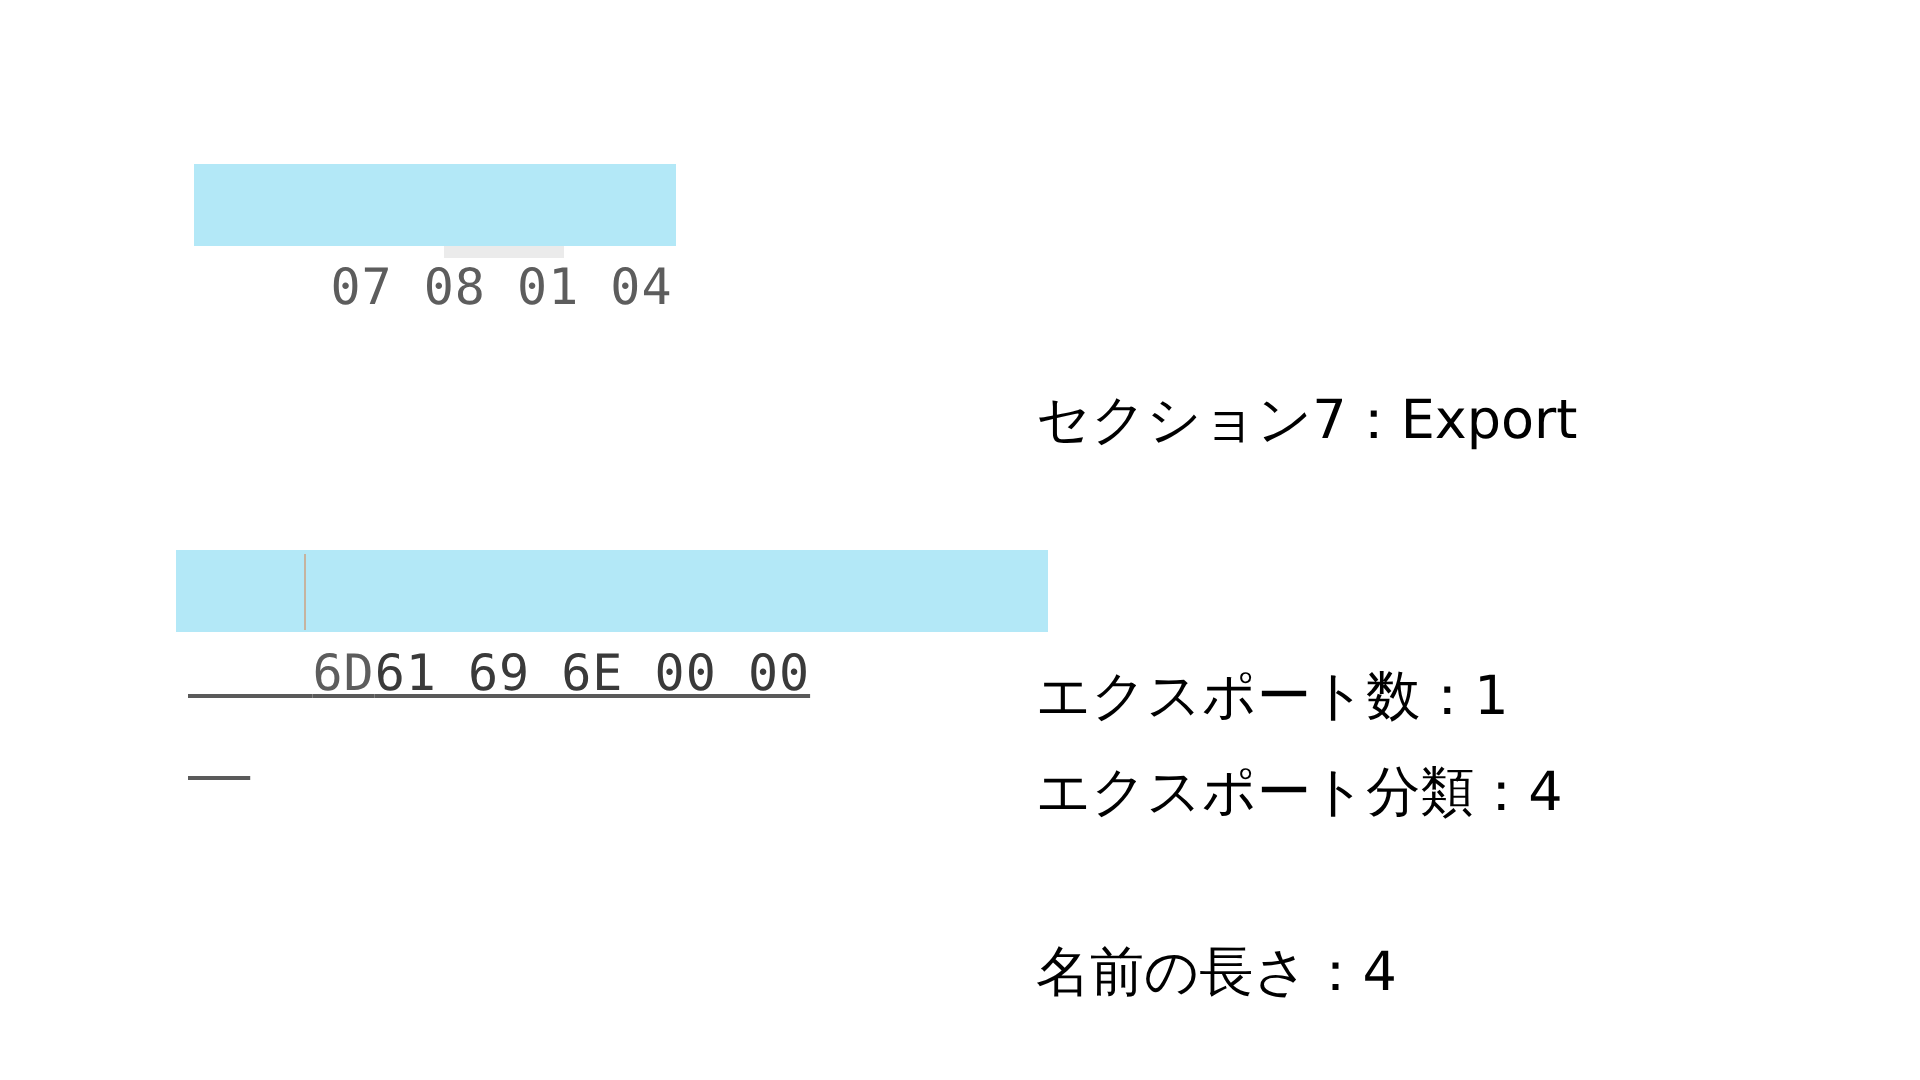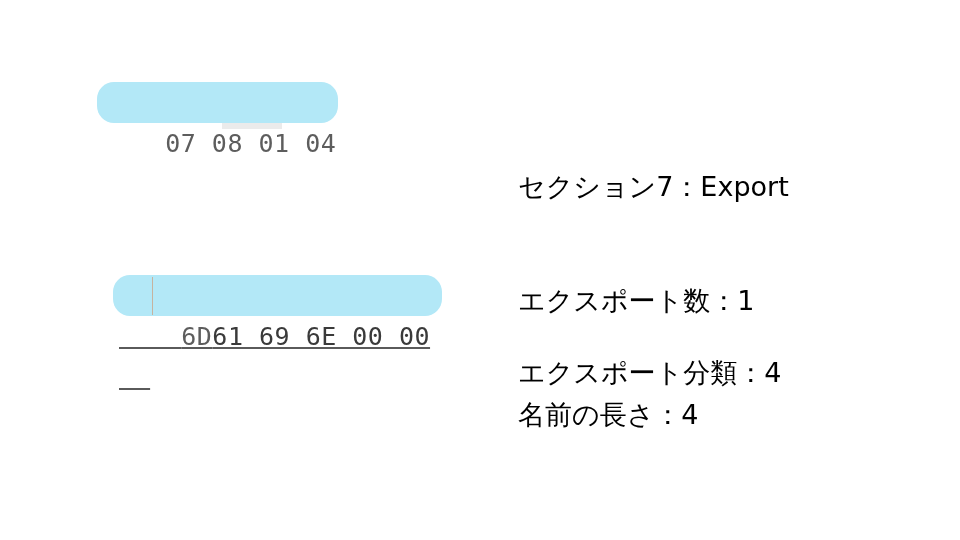--- a/index.html
+++ b/index.html
@@ -28,34 +28,33 @@
     position: absolute;
     background: #b3e8f7;
     font-family: "DejaVu Sans Mono", "Liberation Mono", monospace;
     font-size: 25px;
     line-height: 41px;
     color: #5a5a5a;
     white-space: pre;
     letter-spacing: 0.5px;
     padding: 0 6px;
     box-sizing: border-box;
-    border-radius: 17px;
   }
 
   #hex-row-1 {
     left: 97px;
     top: 82px;
     width: 241px;
     height: 41px;
   }
 
   #hex-row-2 {
-    left: 113px;
+    left: 88px;
     top: 275px;
-    width: 329px;
+    width: 436px;
     height: 41px;
     text-decoration: underline;
   }
 
   
   .byte {
     color: #5d5d5d;
   }
   .byte-dark {
     color: #3a3a3a;
@@ -93,20 +92,21 @@
     font-family: "DejaVu Sans", "Liberation Sans", sans-serif;
     font-weight: 400;
   }
 
   #note-block-1 { top: 92px; }
   #note-block-2 { top: 278px; }
 
   .note-line {
     display: block;
     height: 38px;
+    margin-top: 24px;
   }
 </style>
 </head>
 <body>
 
 <div id="slide">
 
   <div id="hex-row-1-underlay"></div>
 
   <div id="hex-row-1" class="hex-row">

